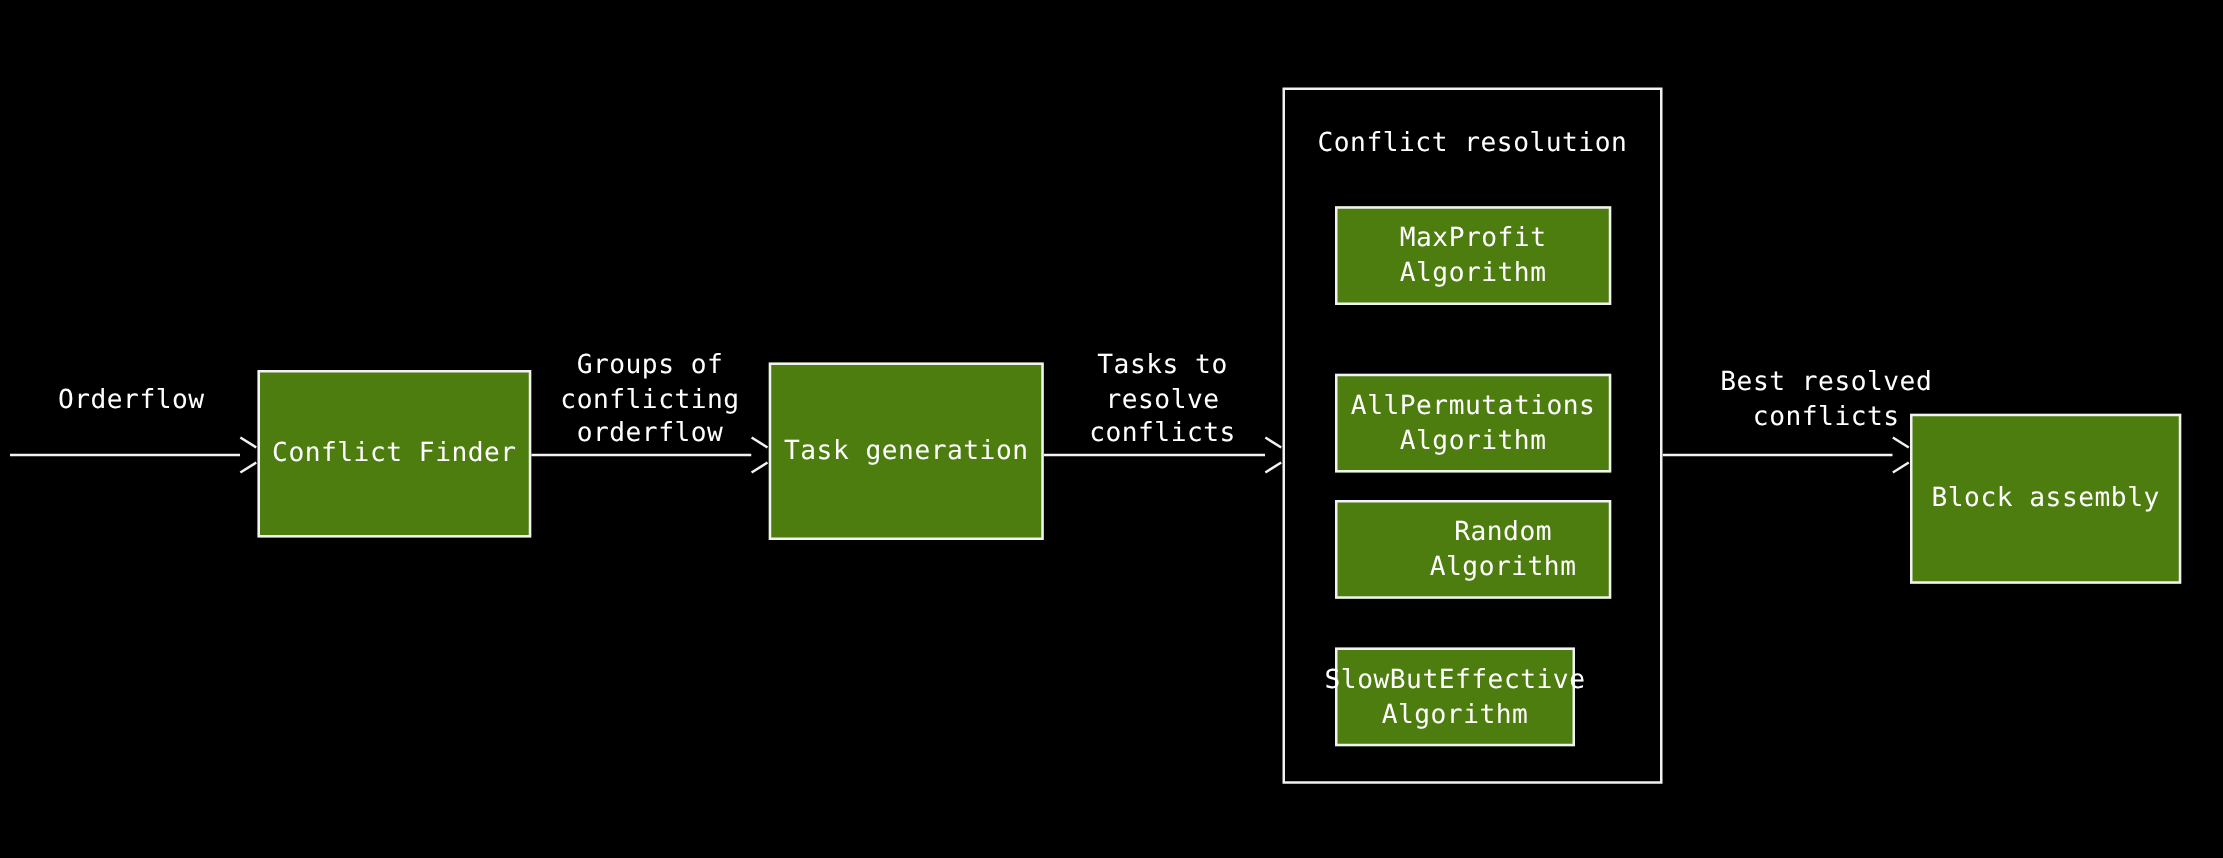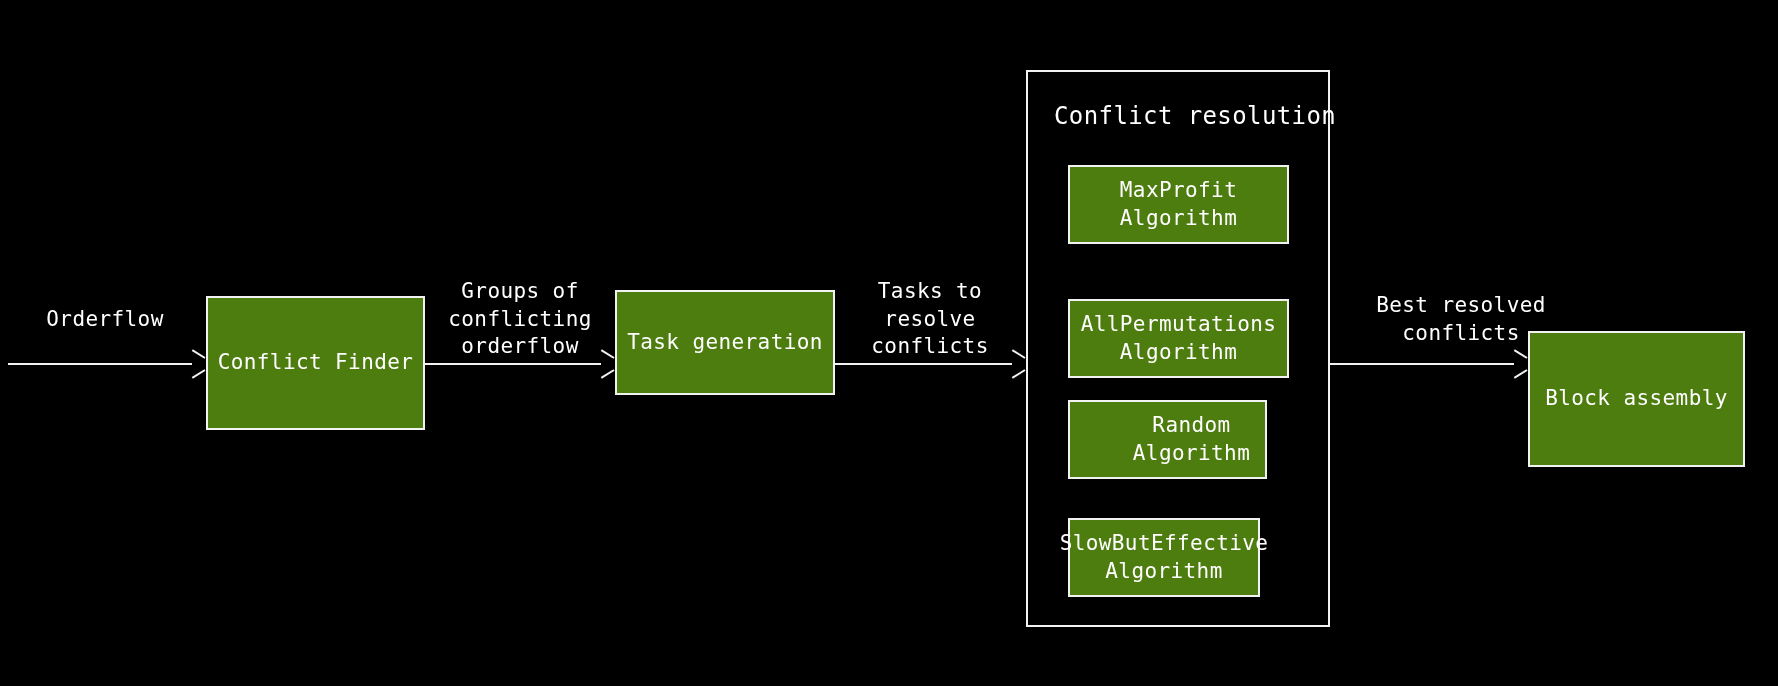--- a/index.html
+++ b/index.html
@@ -37,21 +37,21 @@
   .container {
     position: absolute;
     box-sizing: border-box;
     border: 2px solid #f2f2f2;
     background: #000000;
   }
   .container-title {
     position: absolute;
     left: 26px;
     top: 30px;
-    font-size: 24px;
+    font-size: 21px;
     letter-spacing: 0.4px;
     white-space: nowrap;
   }
 
   
   .edge-label {
     position: absolute;
     font-size: 21px;
     line-height: 1.32;
     text-align: center;
@@ -120,33 +120,33 @@
 resolve
 conflicts</div>
 
   <div class="arrow" style="left:1330px; top:363px; width:184px;"></div>
   <div class="arrow-head hollow" style="left:1512px; top:356px;"></div>
   <div class="edge-label" style="left:1429px; top:292px;margin-left:32px;">Best resolved
 conflicts</div>
 
   <div class="node" style="left:206px; top:296px; width:219px; height:134px;">Conflict Finder</div>
 
-  <div class="node" style="left:615px; top:290px; width:220px; height:105px;">Task generation</div>
+  <div class="node" style="left:615px; top:290px; width:220px; height:142px;">Task generation</div>
 
   <div class="node" style="left:1528px; top:294px; width:217px; height:136px;margin-top:37px;">Block assembly</div>
 
   <div class="container" style="left:1026px; top:70px; width:304px; height:557px;">
     <div class="container-title">Conflict resolution</div>
   </div>
 
   <div class="node" style="left:1068px; top:165px; width:221px; height:79px;">MaxProfit
 Algorithm</div>
 
   <div class="node" style="left:1068px; top:283px; width:221px; height:79px;margin-top:16px;">AllPermutations
 Algorithm</div>
 
-  <div class="node" style="left:1068px; top:400px; width:199px; height:79px;padding-left:48px;">Random
+  <div class="node" style="left:1068px; top:400px; width:221px; height:79px;padding-left:48px;">Random
 Algorithm</div>
 
   <div class="node" style="left:1068px; top:518px; width:192px; height:79px;">SlowButEffective
 Algorithm</div>
 
 </div>
 
 </body></html>

